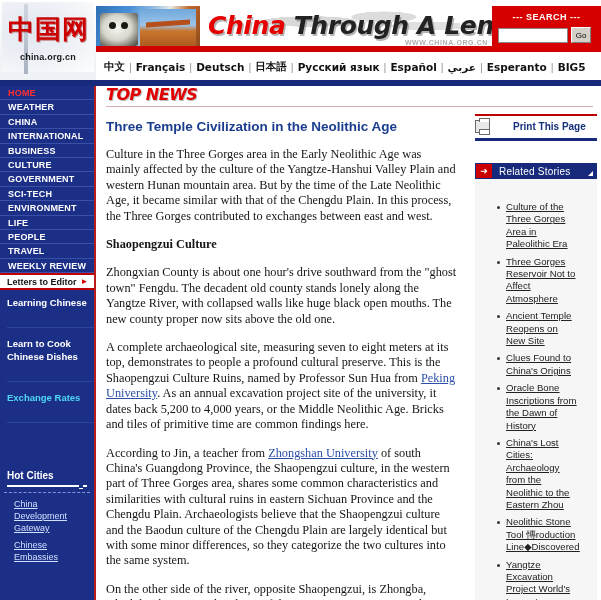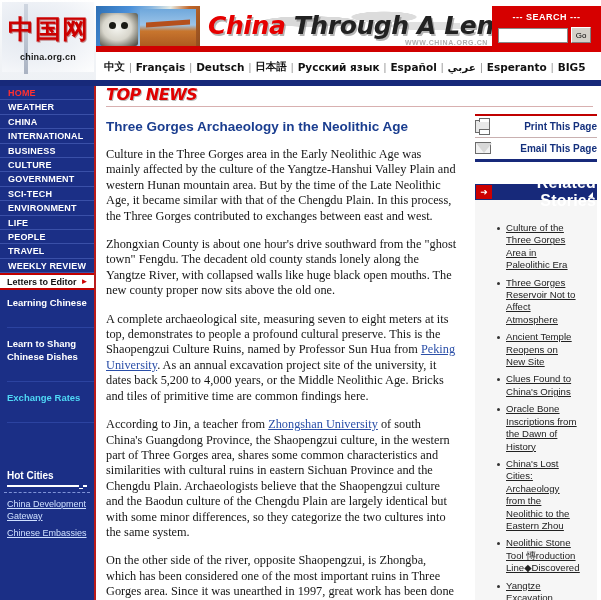--- a/index.html
+++ b/index.html
@@ -295,21 +295,21 @@
   }
   .hotlinks-dashed {
     margin: 5px 4px 0 4px;
     border-top: 1px dashed #7f93d8;
   }
   .hot-link {
     font-size: 9px;
     color: #cfe0ff;
     text-decoration: underline;
     line-height: 12px;
-    padding-left: 7px;
+    padding-left: 14px;
     padding-right: 3px;
     margin-top: 5px;
     cursor: pointer;
   }
 
   
   .main {
     flex: 1;
     position: relative;
     background: #ffffff;
@@ -372,24 +372,23 @@
   
   .rightcol {
     position: absolute;
     right: 4px; top: 0;
     width: 122px;
   }
   .printbox { margin-top: 28px; }
   .print-topline { height: 2px; background: #c00000; }
   .print-row {
     display: flex; align-items: center;
-    gap: 1px;
+    gap: 23px;
     height: 21px;
     cursor: pointer;
-    justify-content: space-between;
   }
   .print-row + .print-row { border-top: 1px solid #c9b0b0; }
   .print-icon {
     width: 15px; height: 13px;
     border: 1px solid #6a6a6a;
     background: #e8e8e8;
     position: relative;
     flex: 0 0 15px;
   }
   .print-icon::before {
@@ -438,25 +437,24 @@
     width: 16px; height: 14px;
     background: #cc0000;
     display: flex; align-items: center; justify-content: center;
     flex: 0 0 16px;
   }
   .panel-arrow {
     color: #ffffff; font-size: 9px; line-height: 9px;
   }
   .panel-title {
     color: #ffffff;
-    font-size: 16px;
-    font-weight: bold;
+    font-size: 10px;
+    font-weight: normal;
     margin-left: 7px;
     letter-spacing: .2px;
-    text-align: right;
   }
   .panel-corner {
     position: absolute; right: 3px; bottom: 2px;
     width: 0; height: 0;
     border-left: 5px solid transparent;
     border-bottom: 5px solid #ffffff;
   }
   .panel-body {
     background: #f6f6f6;
     padding: 6px 4px 6px 4px;
@@ -559,63 +557,60 @@
       <li class="nav-item">WEEKLY REVIEW</li>
     </ul>
 
     <div class="letters-row">
       <span>Letters to Editor</span>
       <span class="letters-arrow">►</span>
     </div>
 
     <div class="side-block">
       <div class="side-link">Learning Chinese</div>
-      <div class="side-link">Learn to Shang Chinese Dishes</div>
+      <div class="side-link">Learn to Cook Chinese Dishes</div>
       <div class="side-link cyan">Exchange Rates</div>
     </div>
 
     <div class="hotlinks-title">Hot Cities</div>
     <div class="hotlinks-rule"></div>
     <div class="hotlinks-dashed"></div>
     <div class="hot-link">China Development Gateway</div>
     <div class="hot-link">Chinese Embassies</div>
   </div>
 
   <div class="main">
     <div class="topnews">
       <div class="topnews-label">TOP NEWS</div>
       <div class="topnews-underline"></div>
     </div>
 
     <div class="article">
-      <h1>Three Gorges Archaeology in the Neolithic Age</h1>
+      <h1>Three Temple Civilization in the Neolithic Age</h1>
 
       <p>Culture in the Three Gorges area in the Early Neolithic Age was mainly affected by the culture of the Yangtze-Hanshui Valley Plain and western Hunan mountain area. But by the time of the Late Neolithic Age, it became similar with that of the Chengdu Plain. In this process, the Three Gorges contributed to exchanges between east and west.</p>
 
+      <p class="subhead">Shaopengzui Culture</p>
 
       <p>Zhongxian County is about one hour's drive southward from the "ghost town" Fengdu. The decadent old county stands lonely along the Yangtze River, with collapsed walls like huge black open mouths. The new county proper now sits above the old one.</p>
 
       <p><span>A complete archaeological site, measuring seven to eight meters at its top, demonstrates to people a profound cultural preserve. This is the Shaopengzui Culture Ruins, named by Professor Sun Hua from </span><a href="#">Peking University</a><span>. As an annual excavation project site of the university, it dates back 5,200 to 4,000 years, or the Middle Neolithic Age. Bricks and tiles of primitive time are common findings here.</span></p>
 
       <p><span>According to Jin, a teacher from </span><a href="#">Zhongshan University</a><span> of south China's Guangdong Province, the Shaopengzui culture, in the western part of Three Gorges area, shares some common characteristics and similarities with cultural ruins in eastern Sichuan Province and the Chengdu Plain. Archaeologists believe that the Shaopengzui culture and the Baodun culture of the Chengdu Plain are largely identical but with some minor differences, so they categorize the two cultures into the same system.</span></p>
 
       <p>On the other side of the river, opposite Shaopengzui, is Zhongba, which has been considered one of the most important ruins in Three Gorges area. Since it was unearthed in 1997, great work has been done on its 7,000-square-meter area. The site was dug down by 12.5 meters. In the past six years, a large number of cultural relics and remains have been found, covering 11 historical periods including the Late Neolithic Age, Xia, Shang and Western Zhou</p>
     </div>
 
     <div class="rightcol">
 
       <div class="printbox">
         <div class="print-topline"></div>
         <div class="print-row">
           <span class="print-icon"></span>
           <span class="print-label">Print This Page</span>
-        </div>
-        <div class="print-row">
-          <span class="mail-icon"></span>
-          <span class="print-label">Email This Page</span>
         </div>
         <div class="print-botline"></div>
       </div>
 
       <div class="panel">
         <div class="panel-header">
           <span class="panel-arrowbox">
               <span class="panel-arrow">➜</span>
             </span>
           <span class="panel-title">Related Stories</span>

